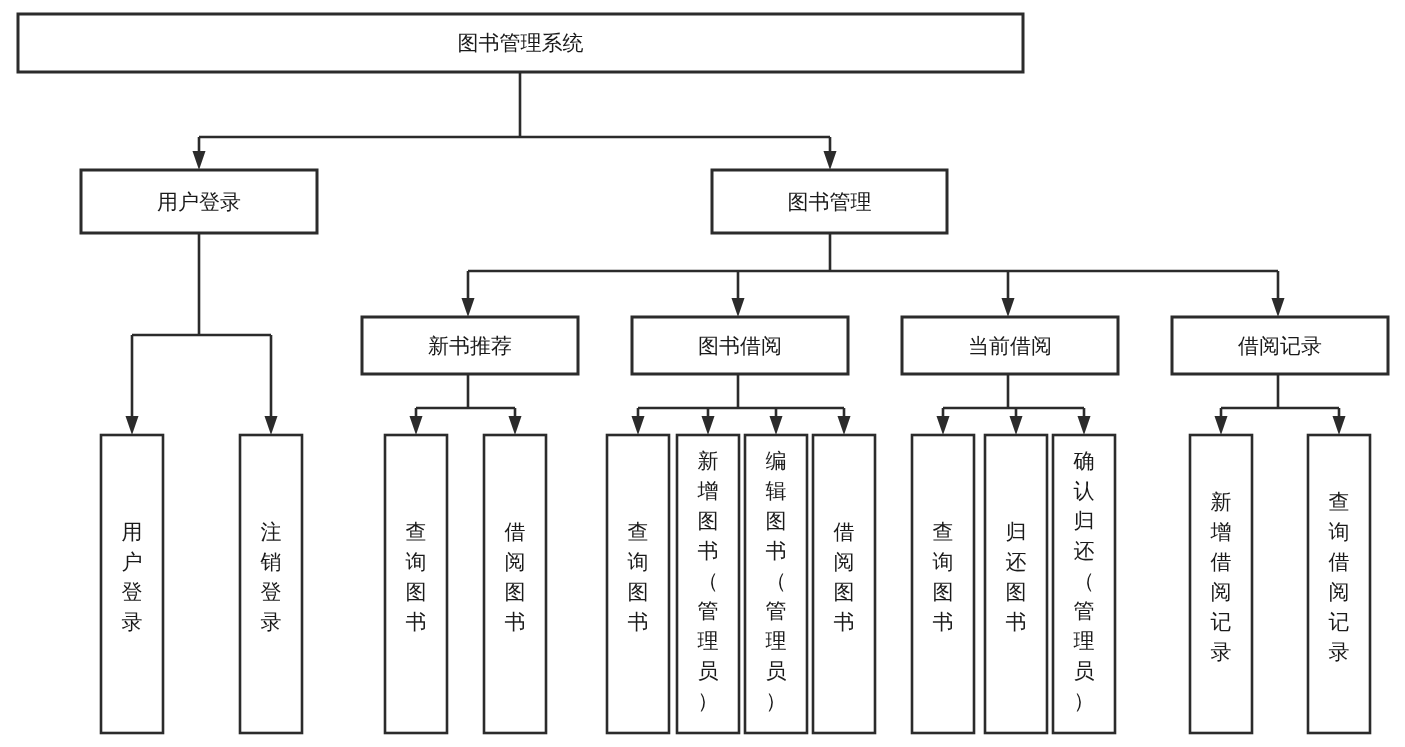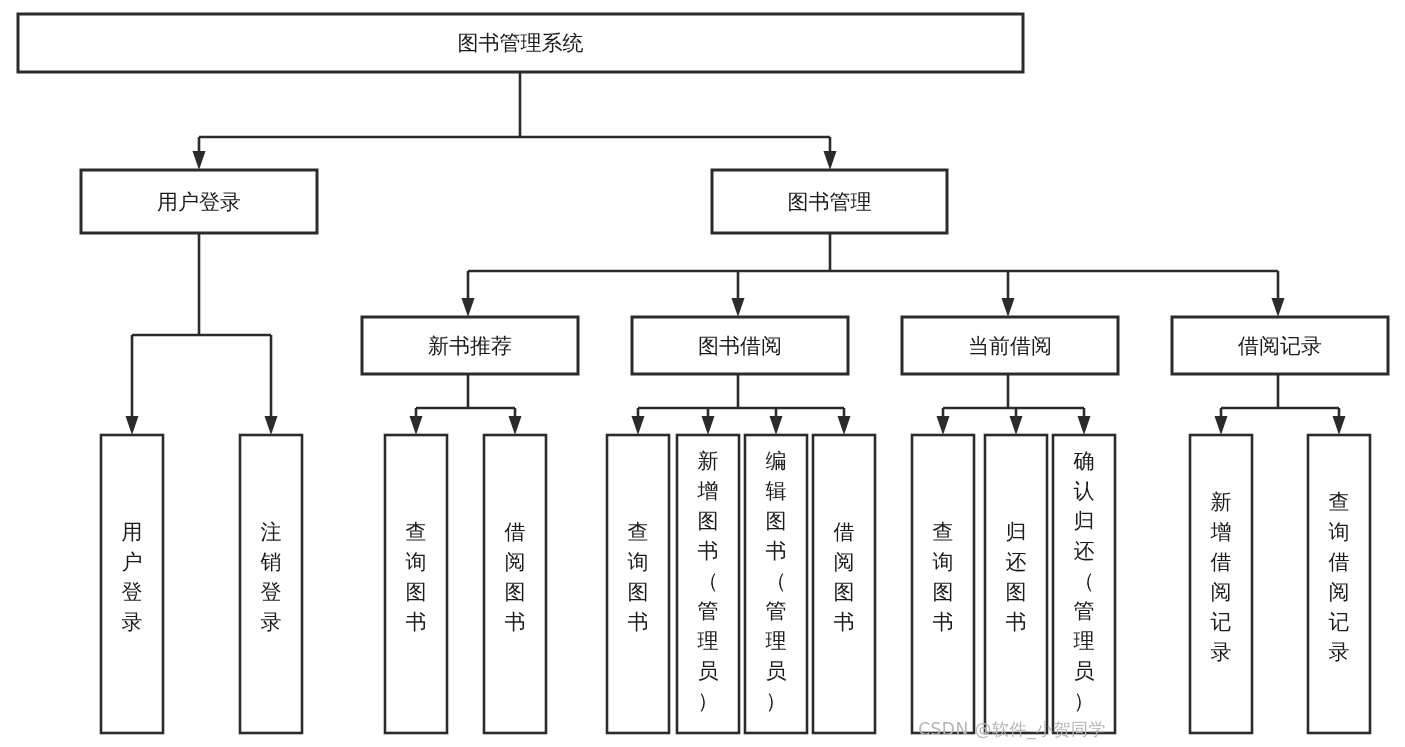--- a/index.html
+++ b/index.html
@@ -222,14 +222,13 @@
         <g>
           <rect class="node-box-thin" x="1190" y="435" width="62" height="298"></rect>
           <text class="node-label-v" x="1221" y="509"><tspan x="1221" dy="0">新</tspan><tspan x="1221" dy="30">增</tspan><tspan x="1221" dy="30">借</tspan><tspan x="1221" dy="30">阅</tspan><tspan x="1221" dy="30">记</tspan><tspan x="1221" dy="30">录</tspan></text>
         </g>
         <g>
           <rect class="node-box-thin" x="1308" y="435" width="62" height="298"></rect>
           <text class="node-label-v" x="1339" y="509"><tspan x="1339" dy="0">查</tspan><tspan x="1339" dy="30">询</tspan><tspan x="1339" dy="30">借</tspan><tspan x="1339" dy="30">阅</tspan><tspan x="1339" dy="30">记</tspan><tspan x="1339" dy="30">录</tspan></text>
         </g>
       </g>
   </svg>
-  <div class="watermark-text">CSDN @软件_小贺同学</div>
 </div>
 
 </body></html>

